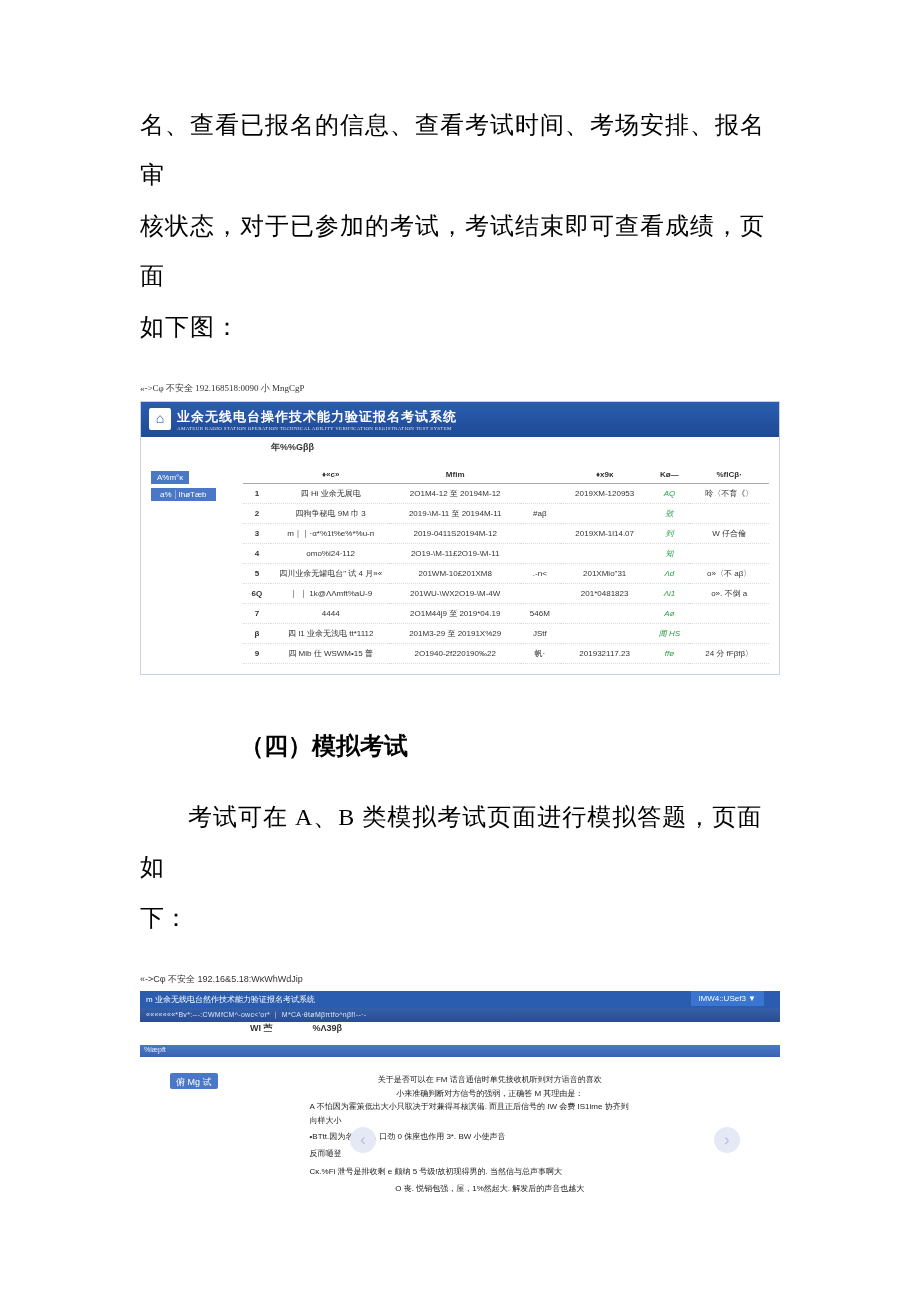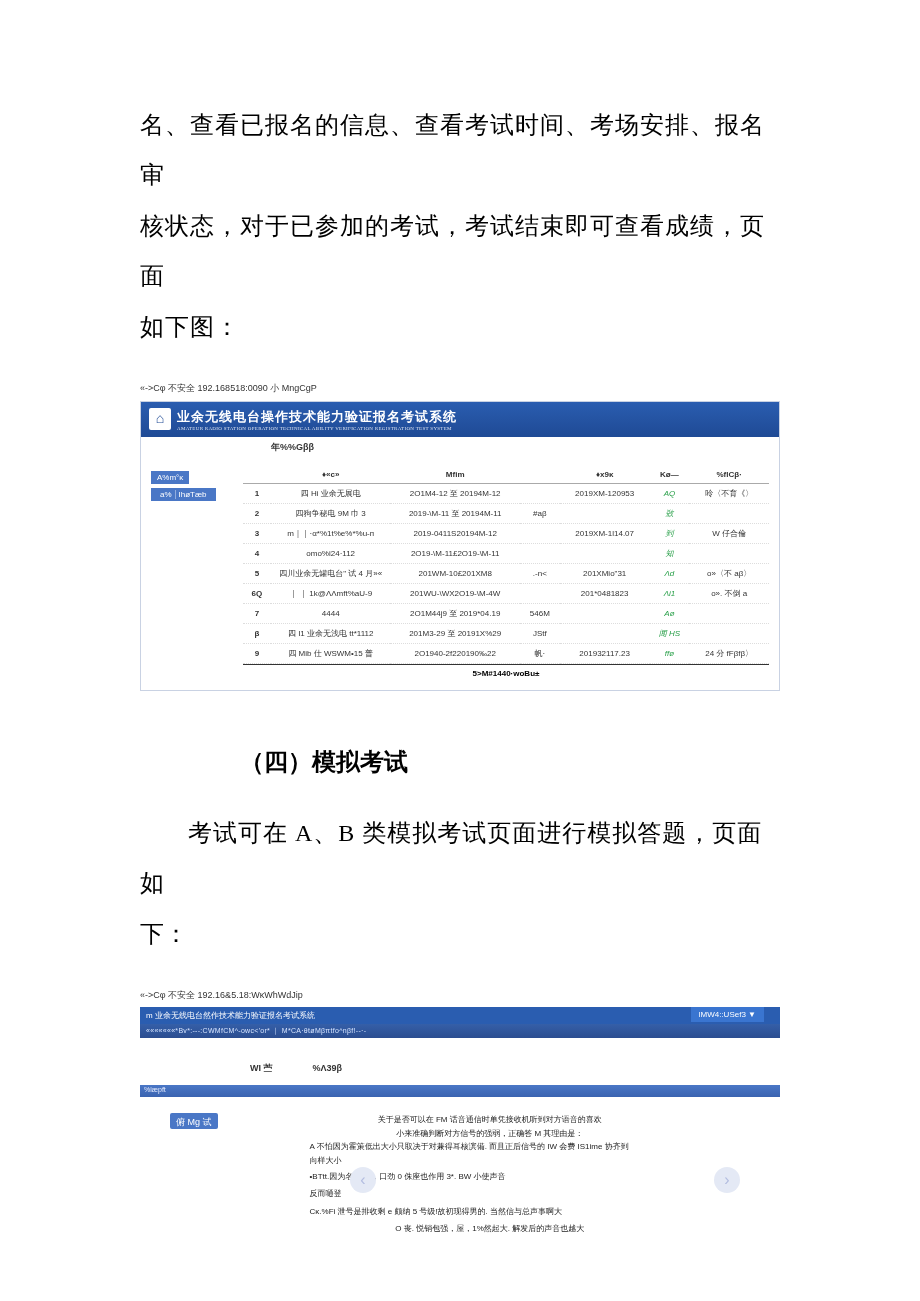--- a/index.html
+++ b/index.html
@@ -16,21 +16,21 @@
     .para {
       font-size: 24px;
       line-height: 2.1;
       color: #000;
       letter-spacing: 1px;
     }
     .url-bar {
       margin-top: 30px;
       font-size: 9px;
       color: #333;
-      font-family: Liberation Sans, sans-serif;
+      font-family: Liberation Serif, serif;
     }
     .app1 {
       margin-top: 6px;
       border: 1px solid #c9d2e3;
     }
     .app1-header {
       background: linear-gradient(#2a5db0, #1f4a95);
       color: #fff;
       padding: 6px 8px;
       display: flex;
@@ -184,21 +184,21 @@
     .app2-tabs {
       background: linear-gradient(#355fa8,#2b4d90);
       color: #d6e4ff;
       font-size: 7px;
       padding: 2px 6px;
       letter-spacing: 0.3px;
     }
     .app2-menu {
       color: #333;
       font-size: 9px;
-      padding: 24px 0 10px 110px;
+      padding: 0 0 10px 110px;
       font-weight: bold;
     }
     .app2-menu span { display:inline-block; width: 60px; }
     .app2-bar {
       background: linear-gradient(#4a77c6,#3a63b0);
       height: 12px;
       position: relative;
     }
     .app2-bar-left {
       position: absolute;
@@ -367,21 +367,20 @@
                 <td>9</td>
                 <td>四 Mib 仕 WSWM•15 普</td>
                 <td>2O1940-2f220190‰22</td>
                 <td>帆·</td>
                 <td>201932117.23</td>
                 <td>ffø</td>
                 <td>24 分 fFβfβ〉</td>
               </tr>
             </tbody>
         </table>
-        <div class="pager">5&gt;M#1440·woBu±</div>
       </div>
     </div>
   </div>
 
   <div class="section-heading">（四）模拟考试</div>
 
   <div class="para2">
     <span>考试可在 A、B 类模拟考试页面进行模拟答题，页面如</span>
   </div>
   <div class="para2b">下：</div>

